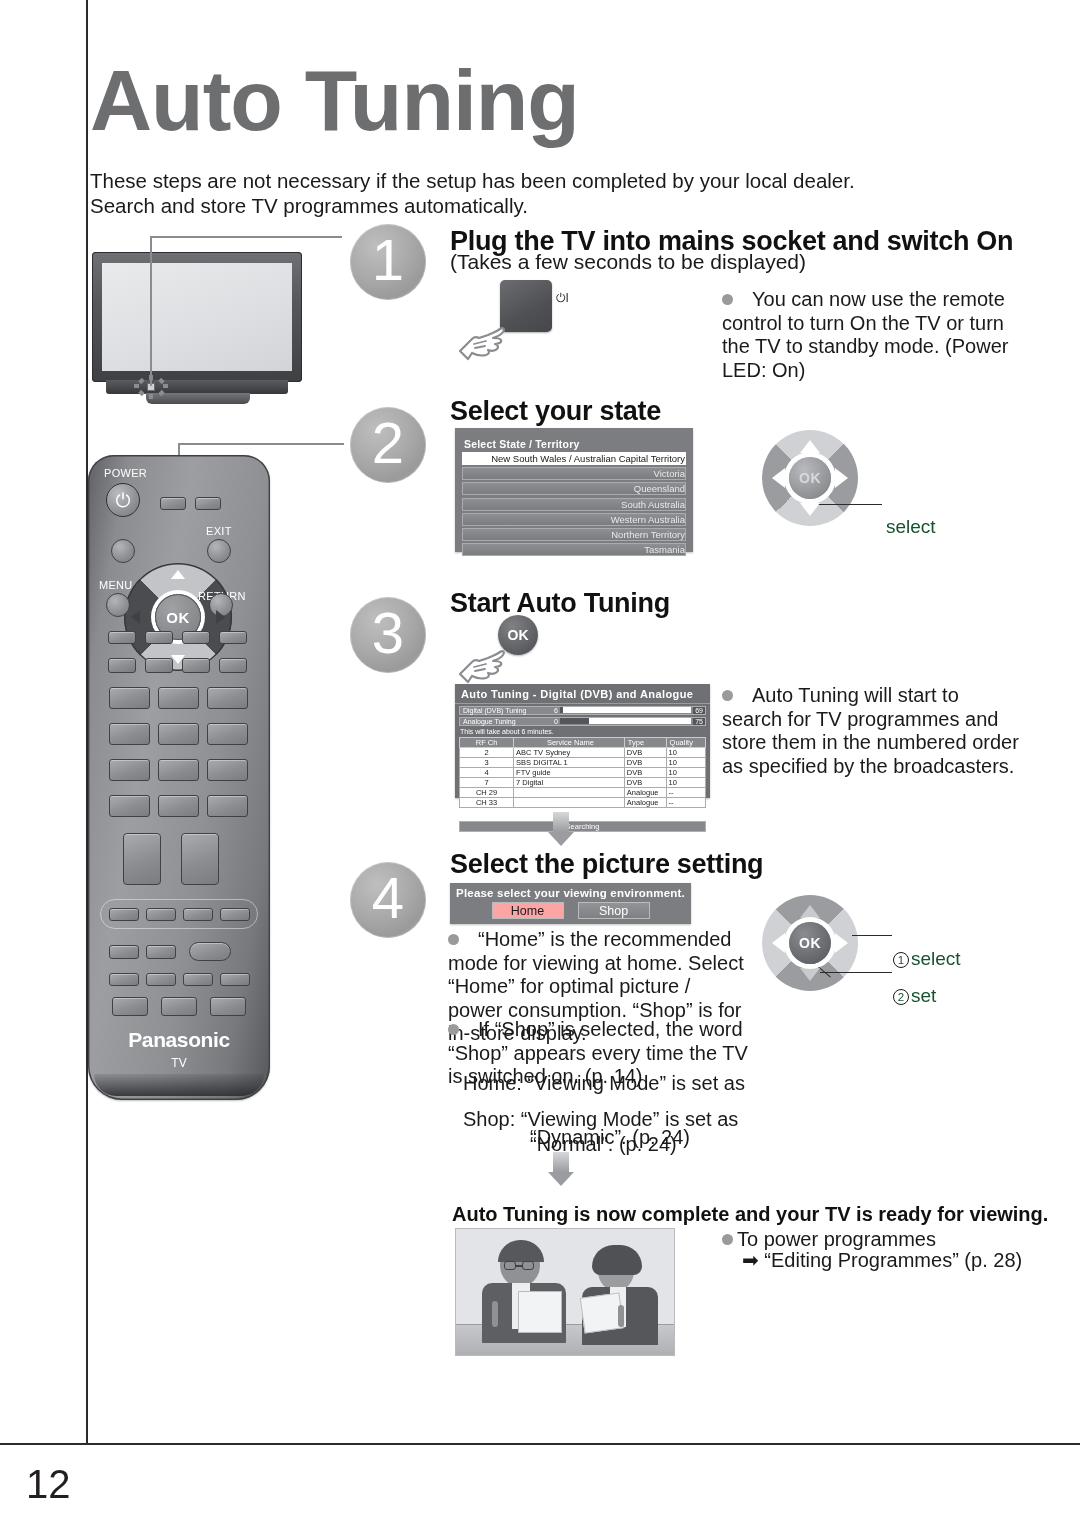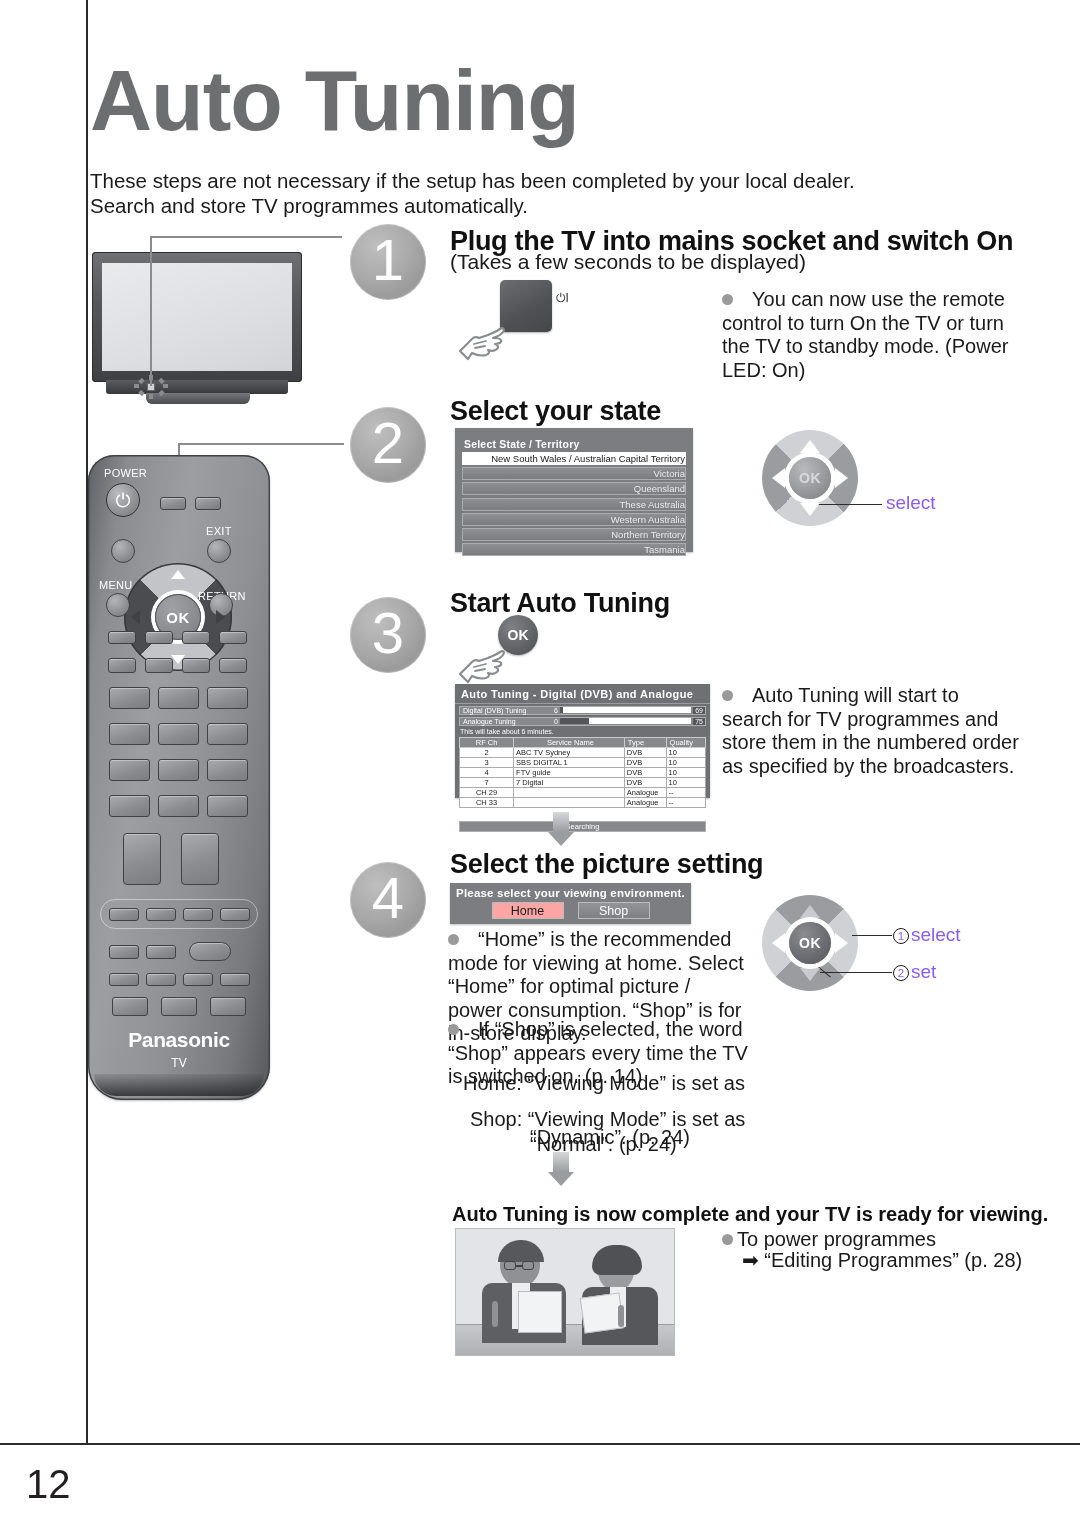--- a/index.html
+++ b/index.html
@@ -255,21 +255,21 @@
   .bigdpad .hub.dark {
     background:radial-gradient(circle at 36% 30%, #8a8c90, #63656a 70%, #55575b);
     color:#ffffff;
   }
   .bigdpad .ar { position:absolute; z-index:3; width:0; height:0; }
   .ar-up { left:50%; top:10px; margin-left:-10px; border-left:10px solid transparent; border-right:10px solid transparent; border-bottom:13px solid #fff; }
   .ar-dn { left:50%; bottom:10px; margin-left:-10px; border-left:10px solid transparent; border-right:10px solid transparent; border-top:13px solid #fff; }
   .ar-lf { top:50%; left:10px; margin-top:-10px; border-top:10px solid transparent; border-bottom:10px solid transparent; border-right:13px solid #fff; }
   .ar-rt { top:50%; right:10px; margin-top:-10px; border-top:10px solid transparent; border-bottom:10px solid transparent; border-left:13px solid #fff; }
   .lead { position:absolute; background:#2b2b2b; height:1.2px; }
-  .leadlbl { position:absolute; font-size:19px; color:#8b5cf6; white-space:nowrap; }
+  .leadlbl { position:absolute; font-size:19px; color:#14532d; white-space:nowrap;margin-top:24px; }
   .cnum {
     display:inline-block; width:16px; height:16px; border:1.3px solid #1a1a1a;
     border-radius:50%; font-size:11.5px; line-height:14px; text-align:center;
     margin-right:2px; vertical-align:1px;
   }
 
   
   .flowarrow { position:absolute; width:26px; }
   .flowarrow .shaft {
     width:16px; height:20px; margin:0 auto;
@@ -457,21 +457,21 @@
   <div class="step-circle" style="left:350px;top:407px;">
     <span>2</span>
   </div>
   <div class="step-head" style="left:450px;top:396px;">Select your state</div>
 
   <div class="osd" id="state-panel">
     <span class="osd-title">Select State / Territory</span>
     <div class="osd-row sel">New South Wales / Australian Capital Territory</div>
     <div class="osd-row">Victoria</div>
     <div class="osd-row">Queensland</div>
-    <div class="osd-row">These Australia</div>
+    <div class="osd-row">South Australia</div>
     <div class="osd-row">Western Australia</div>
     <div class="osd-row">Northern Territory</div>
     <div class="osd-row">Tasmania</div>
   </div>
 
   <div class="bigdpad" style="left:762px;top:430px;">
     <div class="ring" style="background: conic-gradient(from 45deg, #9a9c9f 0deg 90deg, #cfd1d4 90deg 180deg, #9a9c9f 180deg 270deg, #cfd1d4 270deg 360deg);"></div>
     <span class="ar ar-up"></span>
     <span class="ar ar-dn"></span>
     <span class="ar ar-lf" style="border-right-color:#ffffff;"></span>
@@ -618,21 +618,21 @@
   </div>
   <div class="bul" style="left:448px;top:1018px;width:315px;">
     <span class="dot"></span><span class="body hang">If “Shop” is selected, the word “Shop” appears every time the TV is switched on. (p. 14)</span>
   </div>
   <div class="bul" style="left:463px;top:1072px;width:330px;">
     <span>Home: “Viewing Mode” is set as</span>
   </div>
   <div class="bul" style="left:530px;top:1090px;width:290px;margin-top:43px;">
     <span>“Normal”. (p. 24)</span>
   </div>
-  <div class="bul" style="left:463px;top:1108px;width:330px;margin-left:7px;">
+  <div class="bul" style="left:463px;top:1108px;width:330px;">
     <span>Shop:  “Viewing Mode” is set as</span>
   </div>
   <div class="bul" style="left:530px;top:1126px;width:290px;">
     <span>“Dynamic”. (p. 24)</span>
   </div>
 
   <div class="flowarrow" style="left:548px;top:1152px;">
     <div class="shaft"></div>
       <div class="head"></div>
   </div>

